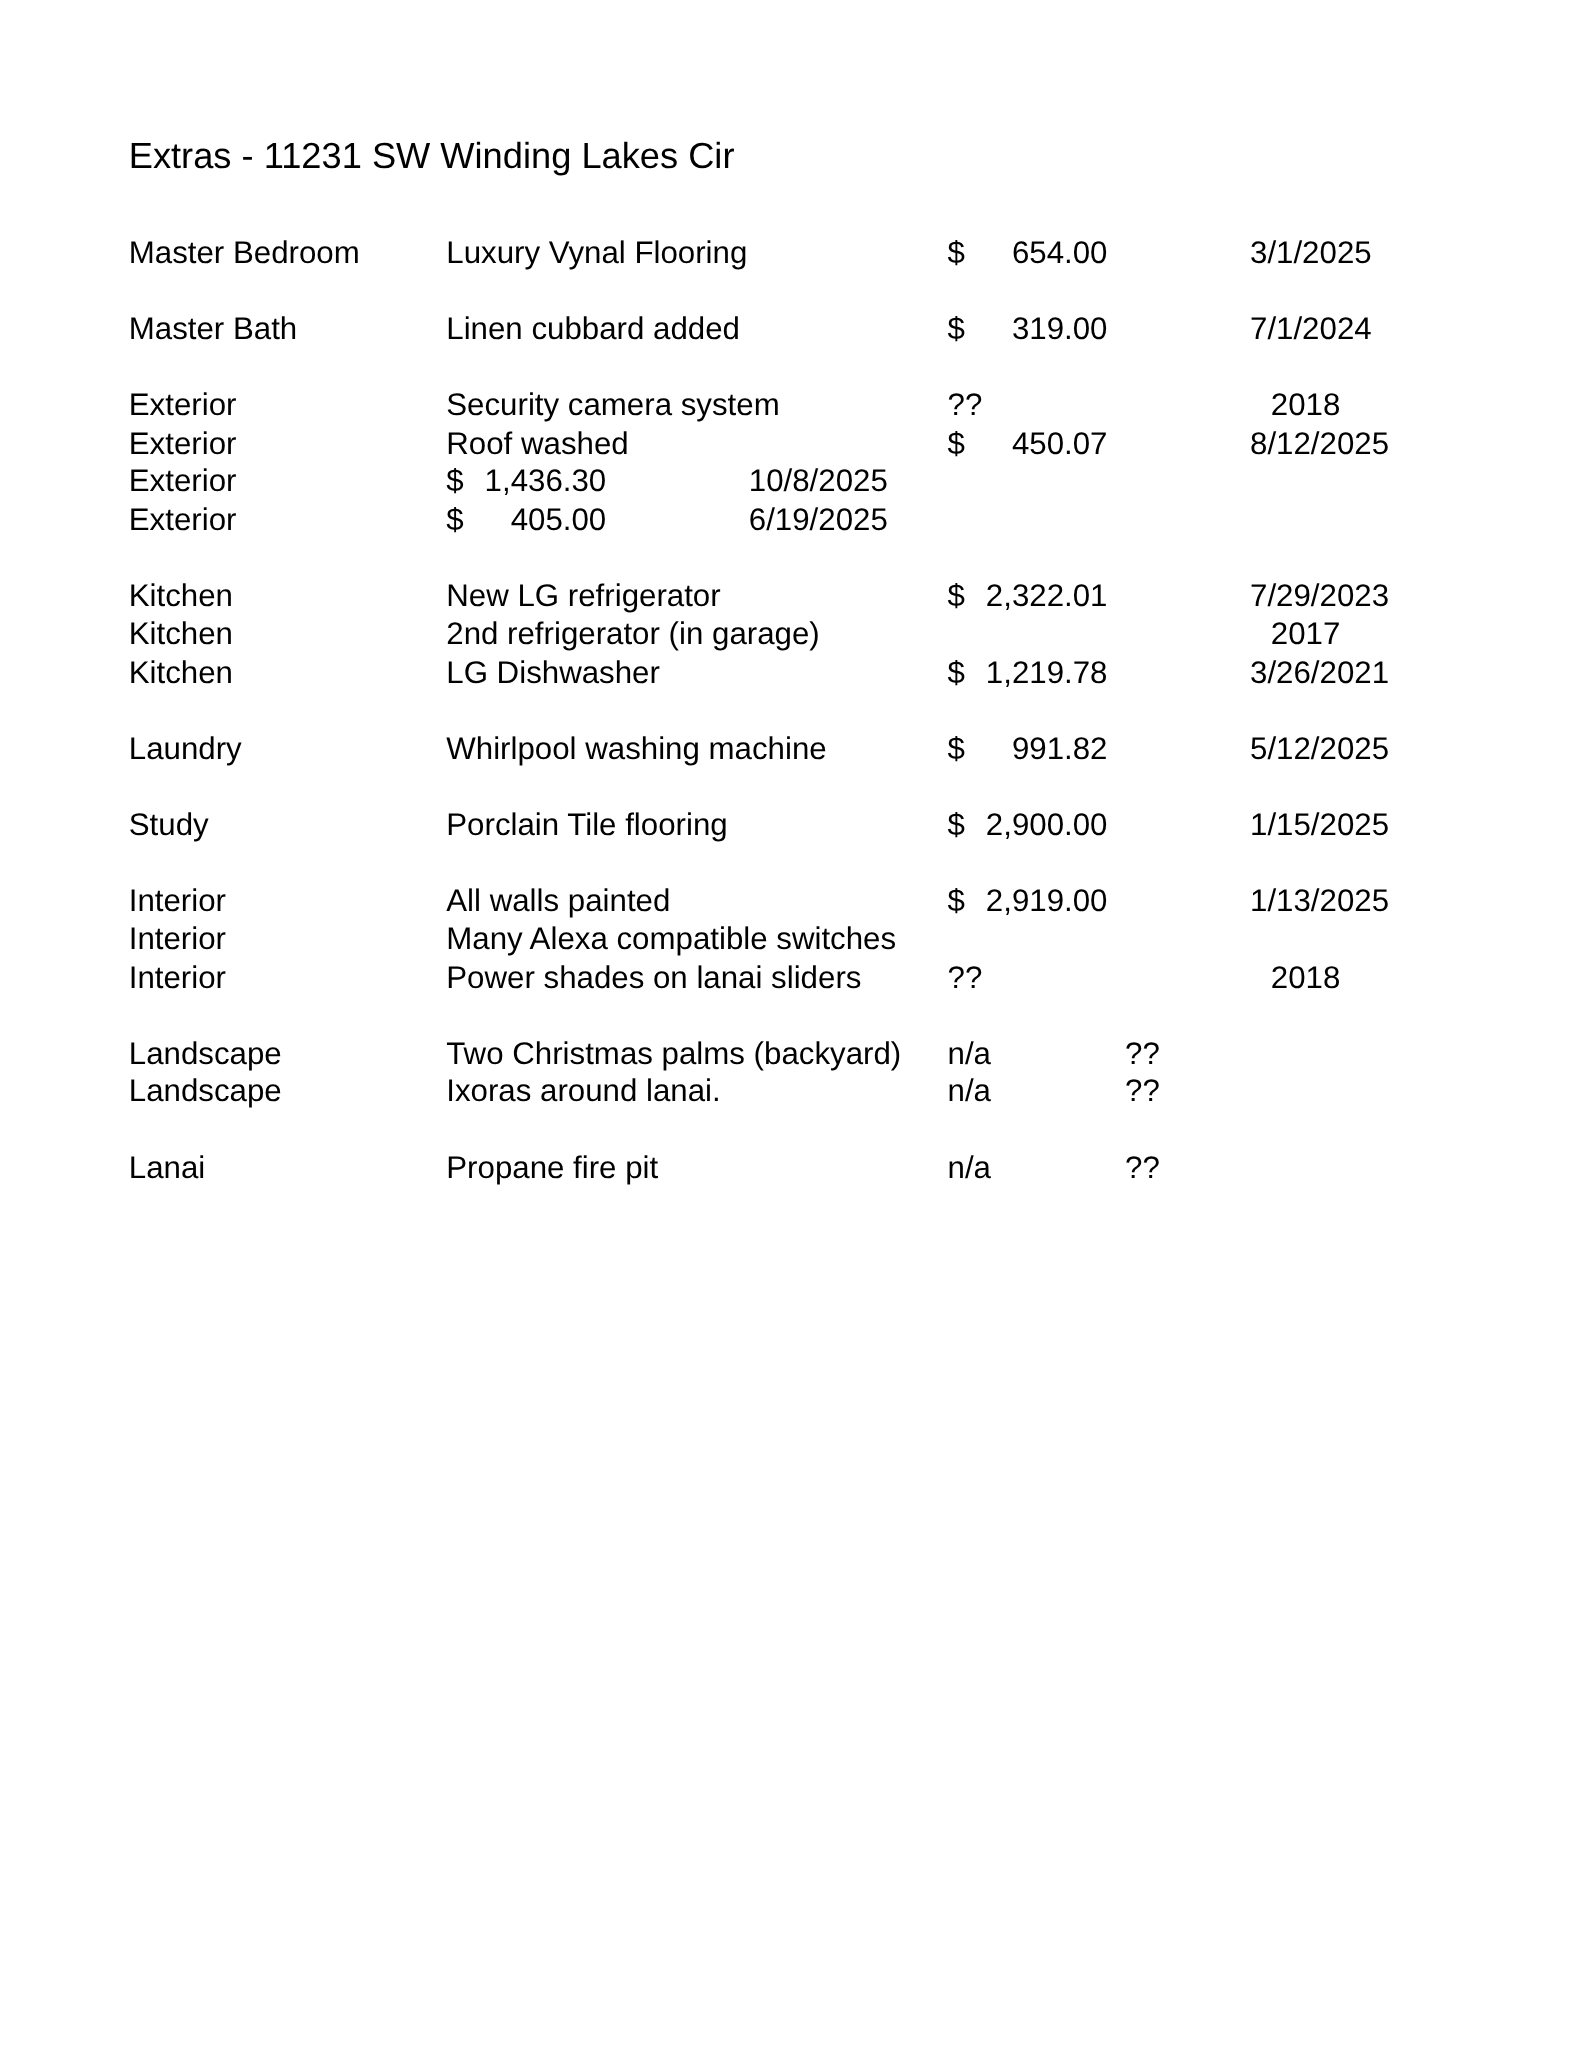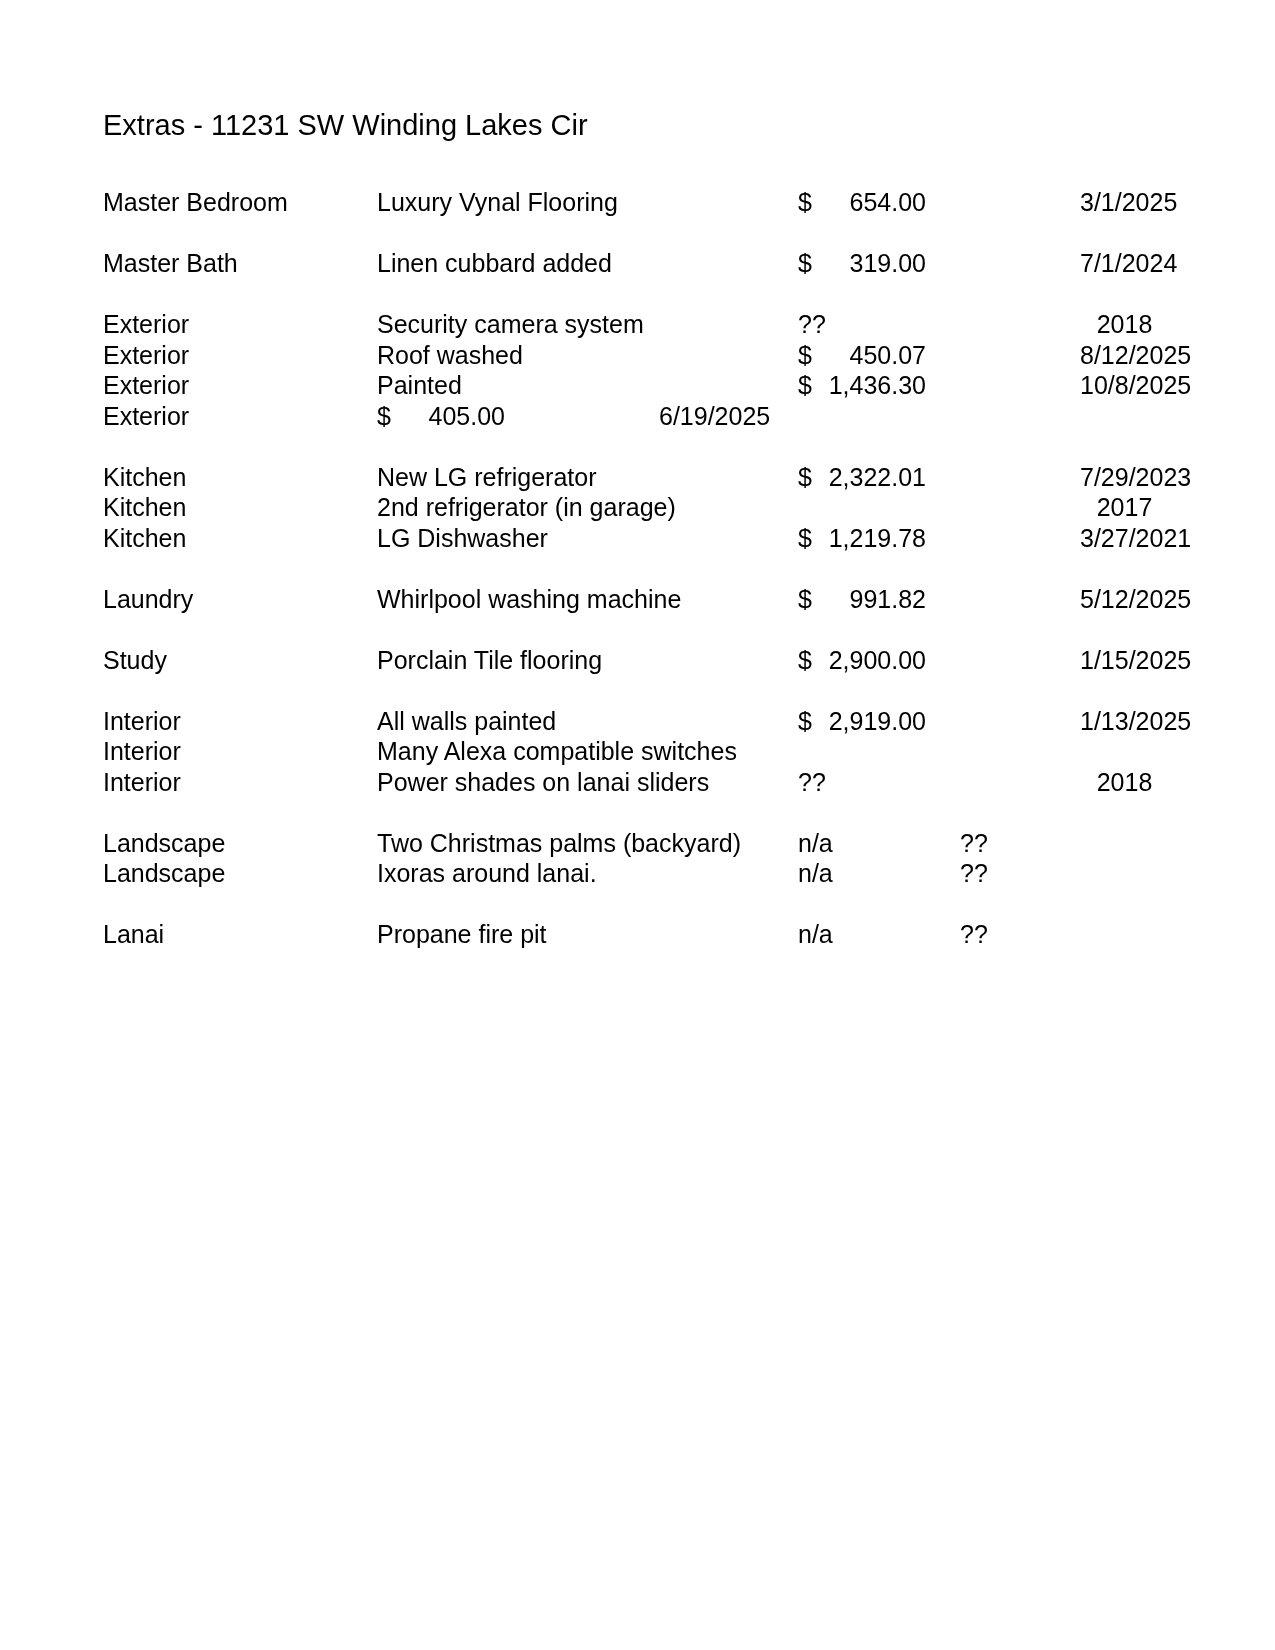--- a/index.html
+++ b/index.html
@@ -29,21 +29,20 @@
     left: 103px;
     top: 187px;
     width: 986px;
     font-size: 25px;
     line-height: 30.5px;
   }
   .row {
     display: flex;
     height: 30.5px;
     white-space: nowrap;
-    gap: 20px;
   }
   .c-room  { width: 254px; flex: 0 0 254px; }
   .c-item  { width: 401px; flex: 0 0 401px; }
   .c-price {
     width: 128px; flex: 0 0 128px;
     display: flex;
     justify-content: space-between;
   }
   .c-price.text-only { justify-content: flex-start; }
   .c-note  {
@@ -95,21 +94,20 @@
       <div class="c-item">Roof washed</div>
       <div class="c-price">
         <div class="">$</div>
         <div class="">450.07</div>
       </div>
       <div class="c-note"></div>
       <div class="c-date">8/12/2025</div>
     </div>
     <div class="row">
       <div class="c-room">Exterior</div>
-      <div class="c-item">Painted</div>
       <div class="c-price">
         <div class="">$</div>
         <div class="">1,436.30</div>
       </div>
       <div class="c-note"></div>
       <div class="c-date">10/8/2025</div>
     </div>
     <div class="row">
       <div class="c-room">Exterior</div>
       <div class="c-price">
@@ -138,21 +136,21 @@
       <div class="c-date">2017</div>
     </div>
     <div class="row">
       <div class="c-room">Kitchen</div>
       <div class="c-item">LG Dishwasher</div>
       <div class="c-price">
         <div class="">$</div>
         <div class="">1,219.78</div>
       </div>
       <div class="c-note"></div>
-      <div class="c-date">3/27/2021</div>
+      <div class="c-date">3/26/2021</div>
     </div>
     <div class="row"></div>
     <div class="row">
       <div class="c-room">Laundry</div>
       <div class="c-item">Whirlpool washing machine</div>
       <div class="c-price">
         <div class="">$</div>
         <div class="">991.82</div>
       </div>
       <div class="c-note"></div>

